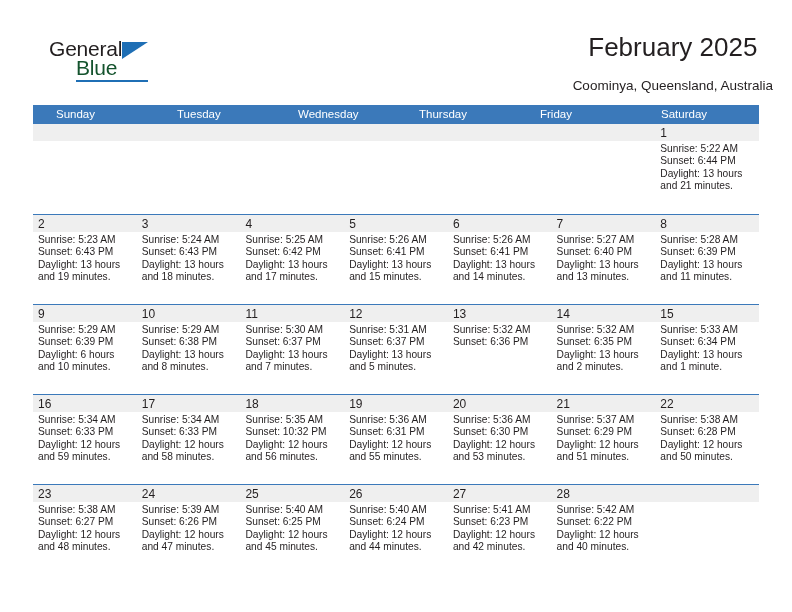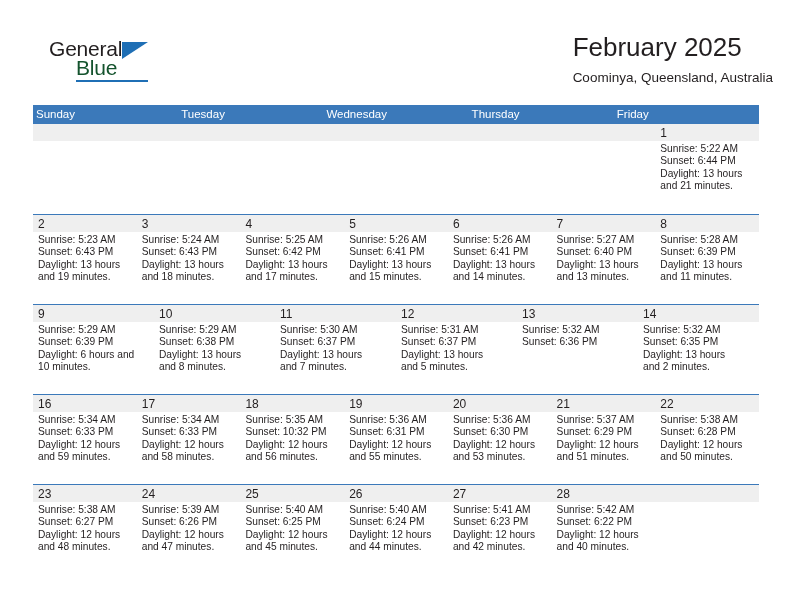--- a/index.html
+++ b/index.html
@@ -73,30 +73,30 @@
     top: 42px;
     width: 72px;
     height: 2px;
     background: #1f6fb5;
   }
 
   .title-block {
     position: absolute;
     right: 35px;
     top: 32px;
-    text-align: left;
+    text-align: center;
   }
   .month-title {
     font-size: 26px;
     color: #231f20;
     line-height: 30px;
     white-space: nowrap;
   }
   .location {
-    margin-top: 8px;
+    margin-top: 16px;
     font-size: 13.5px;
     color: #231f20;
     line-height: 16px;
     white-space: nowrap;
   }
 
   
   .calendar {
     position: absolute;
     left: 33px;
@@ -108,21 +108,21 @@
     display: flex;
     width: 726px;
     height: 19px;
     background: #3b79ba;
   }
   .dow {
     flex: 1 1 0;
     font-size: 11.5px;
     color: #ffffff;
     line-height: 19px;
-    padding-left: 3px;
+    padding-left: 23px;
     box-sizing: border-box;
     overflow: hidden;
     white-space: nowrap;
   }
 
   .week {
     display: flex;
     width: 726px;
     height: 90px;
     border-top: 1.4px solid #3b79ba;
@@ -198,20 +198,21 @@
   </div>
 
   <div class="calendar">
 
     <div class="dow-row">
       <div class="dow">Sunday</div>
       <div class="dow">Tuesday</div>
       <div class="dow">Wednesday</div>
       <div class="dow">Thursday</div>
       <div class="dow">Friday</div>
+      <div class="dow">Saturday</div>
     </div>
 
     <div id="weeks-container">
         <div class="week first">
           <div class="cell empty">
             <div class="daynum-band"></div>
           </div>
           <div class="cell empty">
             <div class="daynum-band"></div>
           </div>
@@ -349,20 +350,29 @@
           </div>
           <div class="cell">
             <div class="daynum-band"></div>
             <div class="daynum">14</div>
             <div class="details">
               <div>Sunrise: 5:32 AM</div>
               <div>Sunset: 6:35 PM</div>
               <div class="wrap">Daylight: 13 hours and 2 minutes.</div>
             </div>
           </div>
+          <div class="cell">
+            <div class="daynum-band"></div>
+            <div class="daynum">15</div>
+            <div class="details">
+              <div>Sunrise: 5:33 AM</div>
+              <div>Sunset: 6:34 PM</div>
+              <div class="wrap">Daylight: 13 hours and 1 minute.</div>
+            </div>
+          </div>
         </div>
         <div class="week">
           <div class="cell">
             <div class="daynum-band"></div>
             <div class="daynum">16</div>
             <div class="details">
               <div>Sunrise: 5:34 AM</div>
               <div>Sunset: 6:33 PM</div>
               <div class="wrap">Daylight: 12 hours and 59 minutes.</div>
             </div>

